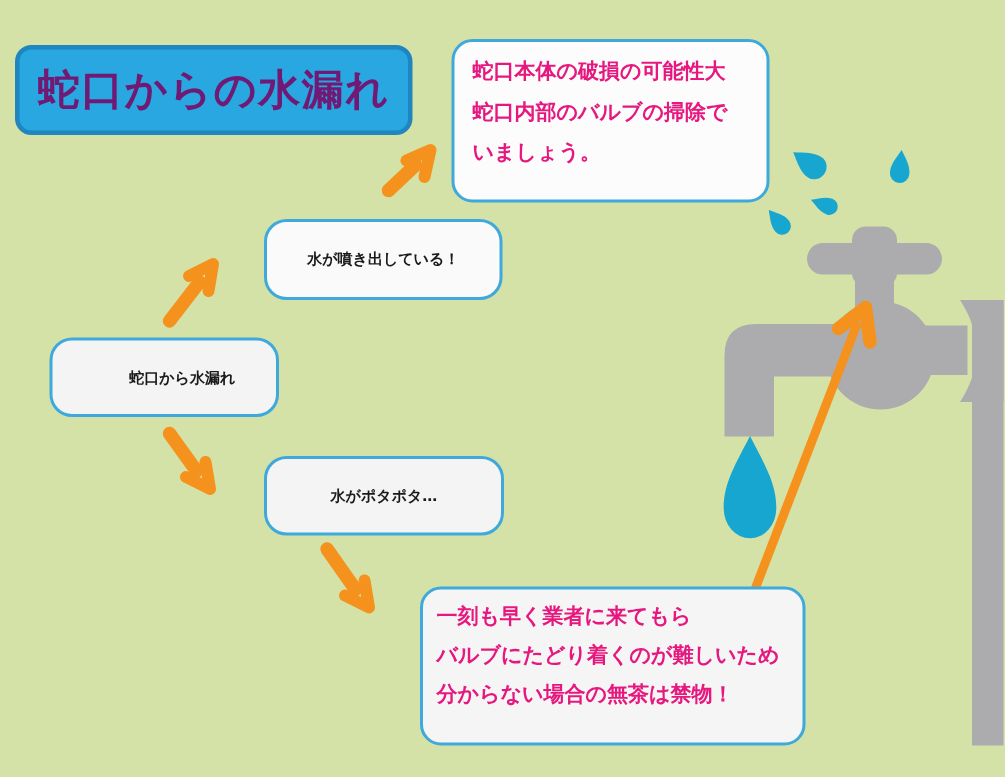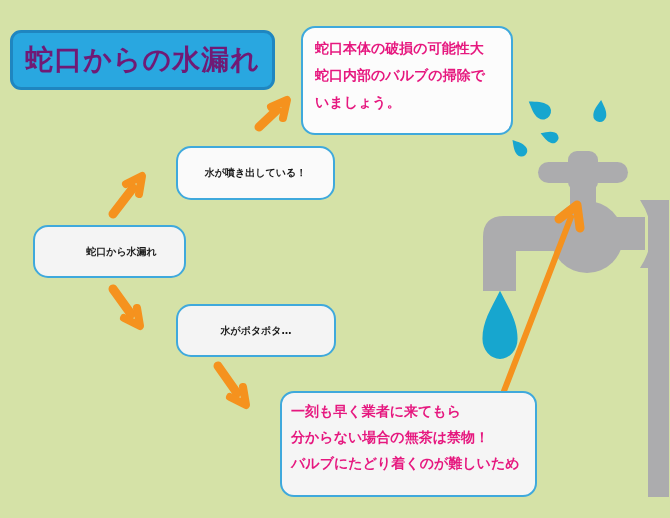--- a/index.html
+++ b/index.html
@@ -110,17 +110,17 @@
   </div>
 
   <div class="advice-box advice-spray">
     <span class="advice-line">蛇口本体の破損の可能性大</span>
     <span class="advice-line">蛇口内部のバルブの掃除で</span>
     <span class="advice-line">いましょう。</span>
   </div>
 
   <div class="advice-box advice-drip">
     <span class="advice-line">一刻も早く業者に来てもら</span>
+    <span class="advice-line">バルブにたどり着くのが難しいため</span>
     <span class="advice-line">分からない場合の無茶は禁物！</span>
-    <span class="advice-line">バルブにたどり着くのが難しいため</span>
   </div>
 
 </div>
 
 </body></html>

